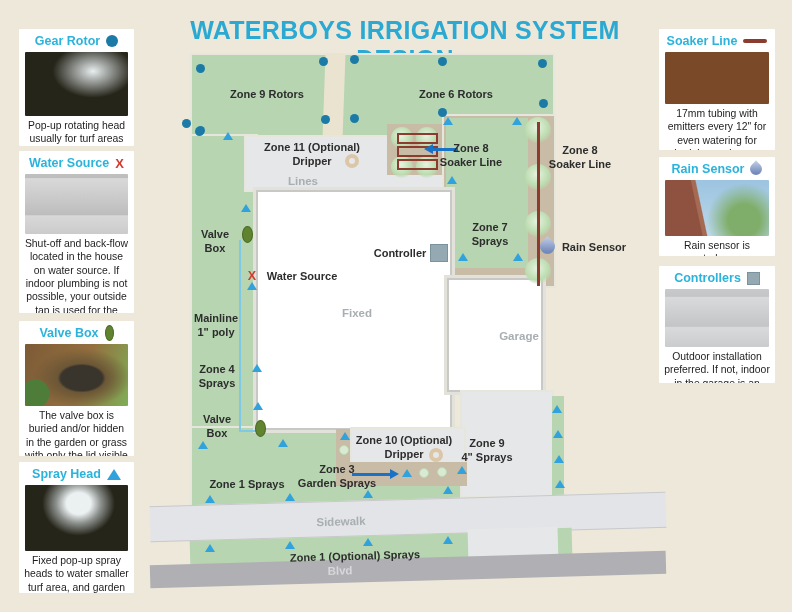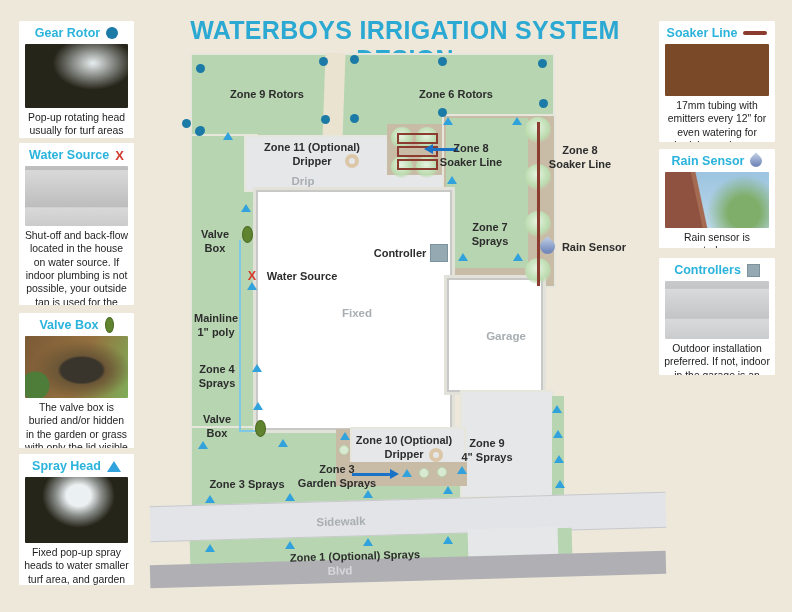--- a/index.html
+++ b/index.html
@@ -3,21 +3,21 @@
 <meta charset="utf-8">
 <style>
   html,body{margin:0;padding:0}
   body{width:792px;height:612px;position:relative;background:#EDE8DA;overflow:hidden;
        font-family:"Liberation Sans",sans-serif;-webkit-font-smoothing:antialiased}
   #canvas{position:absolute;inset:0}
   
   #title{position:absolute;left:170px;top:16px;width:470px;text-align:center;
          font-size:25px;font-weight:700;letter-spacing:.3px;color:#2BA9D2}
   
-  .sidebar{position:absolute;top:0;height:460px}
+  .sidebar{position:absolute;top:8px;height:460px}
   #legend-left{left:19px;width:115px}
   #legend-right{left:659px;width:116px}
   .card{position:absolute;left:0;width:100%;background:#fff;box-sizing:border-box;
         padding:4px 5px 3px;overflow:hidden;border-radius:1px}
   .card-head{display:flex;justify-content:center;align-items:center;gap:6px;
              color:#2BB3DC;font-weight:700;font-size:12.5px;line-height:1.12;
              text-align:center;white-space:pre-line;min-height:16px}
   .card-img{margin:3px auto 0;width:calc(100% - 2px);border-radius:1px;
             background-repeat:no-repeat}
   .card-desc{margin-top:3px;font-size:10.4px;color:#1d1d1d;text-align:center;line-height:1.28}
@@ -205,46 +205,46 @@
         <div class="head" style="left: 0px; border-right: 9px solid rgb(26, 114, 198);"></div>
       </div>
       <div class="arr" style="left: 352px; top: 469px; width: 47px; height: 10px;">
         <div class="shaft" style="left: 0px; right: 8px;"></div>
         <div class="head" style="right: 0px; border-left: 9px solid rgb(26, 114, 198);"></div>
       </div>
       <div class="map-label zone" style="left: 267px; top: 94px; transform: translate(-50%, -50%);">Zone 9 Rotors</div>
       <div class="map-label zone" style="left: 456px; top: 94px; transform: translate(-50%, -50%);">Zone 6 Rotors</div>
       <div class="map-label zone" style="left: 312px; top: 154px; transform: translate(-50%, -50%);">Zone 11 (Optional)
 Dripper</div>
-      <div class="map-label area" style="left: 303px; top: 181px; transform: translate(-50%, -50%);">Drip</div>
+      <div class="map-label area" style="left: 303px; top: 181px; transform: translate(-50%, -50%);">Lines</div>
       <div class="map-label zone" style="left: 471px; top: 155px; transform: translate(-50%, -50%);">Zone 8
 Soaker Line</div>
       <div class="map-label zone" style="left: 580px; top: 157px; transform: translate(-50%, -50%);">Zone 8
 Soaker Line</div>
       <div class="map-label zone" style="left: 490px; top: 234px; transform: translate(-50%, -50%);">Zone 7
 Sprays</div>
       <div class="map-label zone" style="left: 215px; top: 241px; transform: translate(-50%, -50%);">Valve
 Box</div>
       <div class="map-label zone" style="left: 400px; top: 253px; transform: translate(-50%, -50%);">Controller</div>
       <div class="map-label zone" style="left: 594px; top: 247px; transform: translate(-50%, -50%);">Rain Sensor</div>
       <div class="map-label xmark" style="left: 252px; top: 276px; transform: translate(-50%, -50%);">X</div>
       <div class="map-label zone" style="left: 302px; top: 276px; transform: translate(-50%, -50%);">Water Source</div>
       <div class="map-label area" style="left: 357px; top: 313px; transform: translate(-50%, -50%);">Fixed</div>
-      <div class="map-label area" style="left: 506px; top: 336px; transform: translate(-50%, -50%); text-align: right;">Garage</div>
+      <div class="map-label area" style="left: 519px; top: 336px; transform: translate(-50%, -50%); text-align: right;">Garage</div>
       <div class="map-label zone" style="left: 216px; top: 325px; transform: translate(-50%, -50%);">Mainline
 1" poly</div>
       <div class="map-label zone" style="left: 217px; top: 376px; transform: translate(-50%, -50%);">Zone 4
 Sprays</div>
       <div class="map-label zone" style="left: 217px; top: 426px; transform: translate(-50%, -50%);">Valve
 Box</div>
       <div class="map-label zone" style="left: 404px; top: 447px; transform: translate(-50%, -50%);">Zone 10 (Optional)
 Dripper</div>
       <div class="map-label zone" style="left: 487px; top: 450px; transform: translate(-50%, -50%);">Zone 9
 4" Sprays</div>
-      <div class="map-label zone" style="left: 247px; top: 484px; transform: translate(-50%, -50%);">Zone 3 Sprays</div>
+      <div class="map-label zone" style="left: 247px; top: 484px; transform: translate(-50%, -50%);">Zone 1 Sprays</div>
       <div class="map-label zone" style="left: 337px; top: 476px; transform: translate(-50%, -50%);">Zone 3
 Garden Sprays</div>
       <div class="map-label area" style="left: 341px; top: 522px; transform: translate(-50%, -50%) rotate(-1.6deg);">Sidewalk</div>
       <div class="map-label zone" style="left: 355px; top: 556px; transform: translate(-50%, -50%) rotate(-1.6deg);">Zone 1 (Optional) Sprays</div>
       <div class="map-label blvd" style="left: 340px; top: 571px; transform: translate(-50%, -50%) rotate(-1.6deg);">Blvd</div>
     </div>
   <div id="legend-left" class="sidebar">
       <div class="card">
         <div class="card-head"><span>Gear Rotor</span><span class="licon icon-dot"></span></div>
         <div class="card-img img-sprinkler-lawn"></div>

